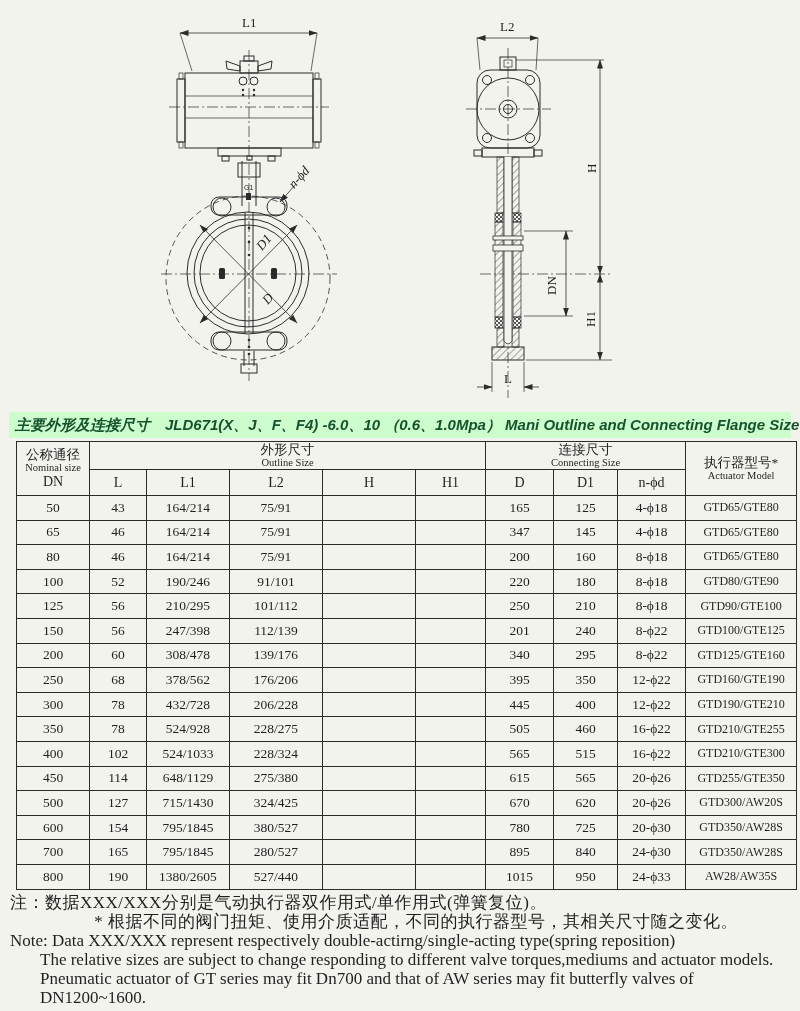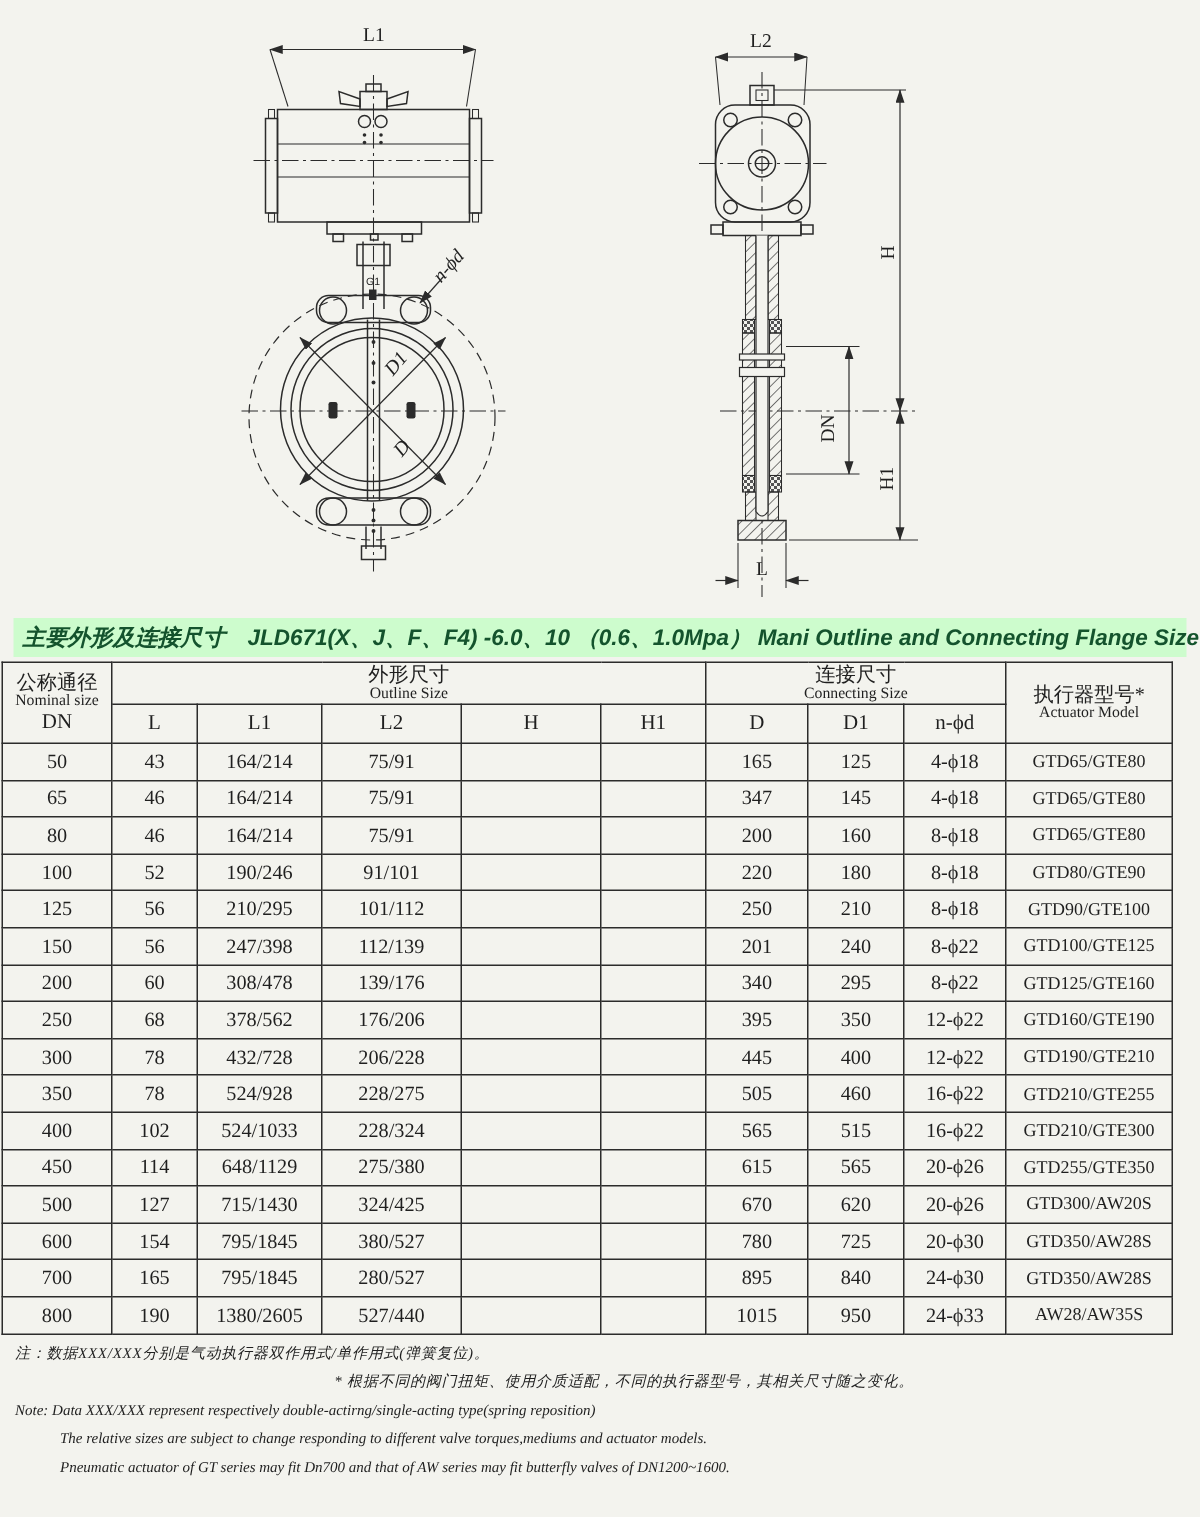--- a/index.html
+++ b/index.html
@@ -31,40 +31,40 @@
     font-family:"Liberation Sans",sans-serif;
     font-size:15px;font-weight:bold;font-style:italic;
     color:#14532d;
     white-space:nowrap;
   }
 
   
   table.spec{
     border-collapse:collapse;
     table-layout:fixed;
-    margin:0 1px;
+    margin:0 16px;
     width:780px;
     font-family:"Liberation Serif",serif;
   }
   table.spec th, table.spec td{
     border:1px solid #2b2b2b;
     text-align:center;vertical-align:middle;
     padding:0 1px;
     overflow:hidden;
   }
   table.spec{border:1.5px solid #2b2b2b;}
   th .zh{display:block;font-size:13.5px;font-weight:normal;line-height:15px;}
   th .en{display:block;font-size:10.5px;font-weight:normal;line-height:12px;}
   th .dn{display:block;font-size:14px;font-weight:normal;line-height:16px;}
   .sub th{font-size:14px;font-weight:normal;height:25px;}
   tbody td{height:23.6px;font-size:13.5px;}
   tbody td.c-act{font-size:12px;}
 
   
-  .notes{margin:3px 10px 0 10px;font-size:10px;line-height:19px;font-style:italic;}
+  .notes{margin:3px 10px 0 10px;font-size:17px;line-height:19px;}
   .notes .zh{letter-spacing:.5px;}
   .notes .ind1{padding-left:32px;text-align:center;}
   .notes .ind2{padding-left:40px;}
   .notes .ind3{padding-left:30px;}
 </style>
 </head>
 <body>
 
 <div class="page">
 

